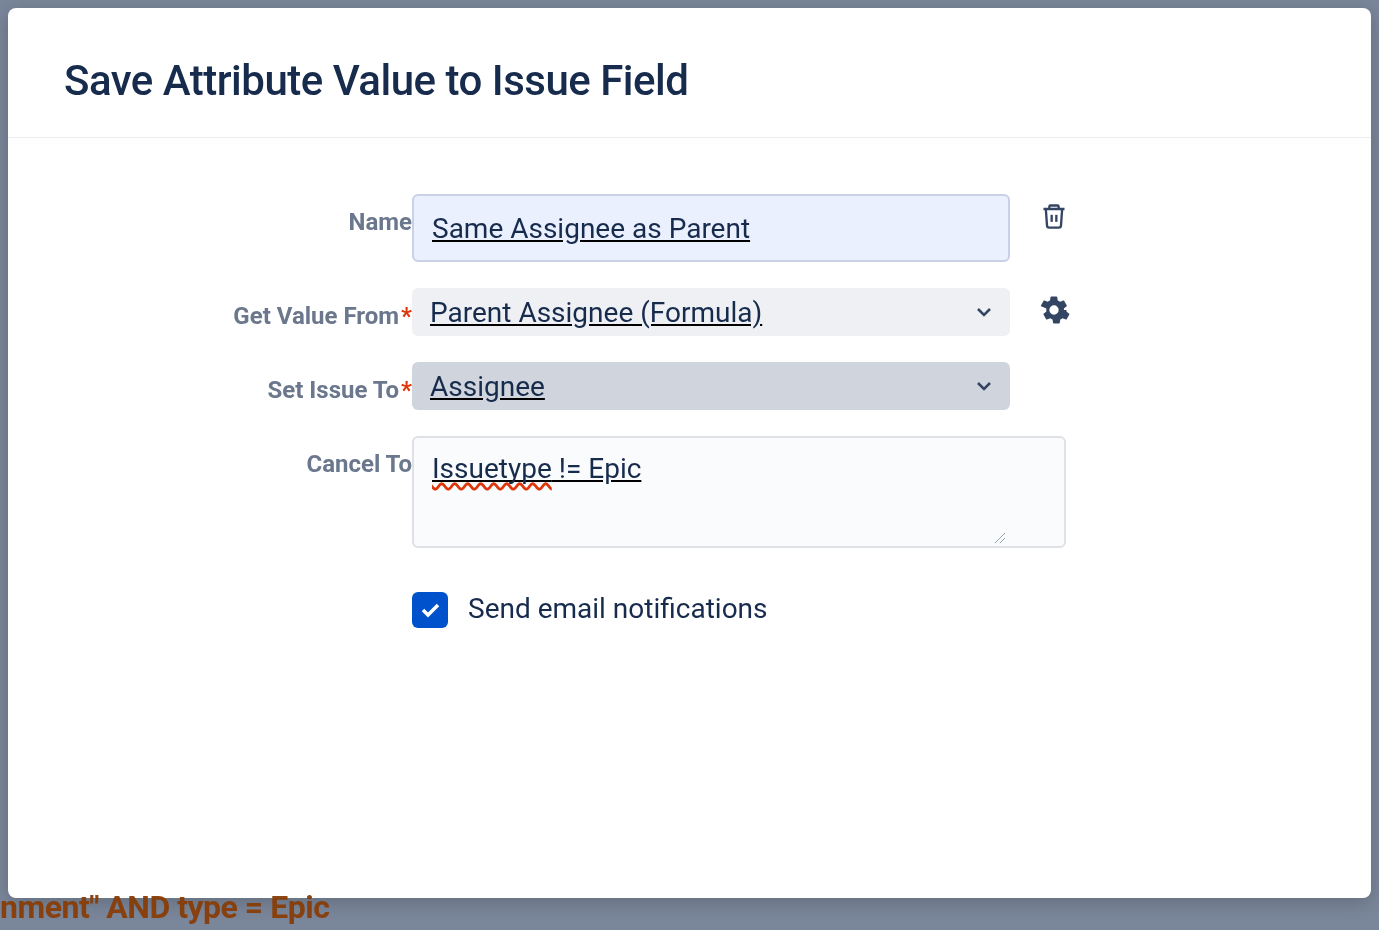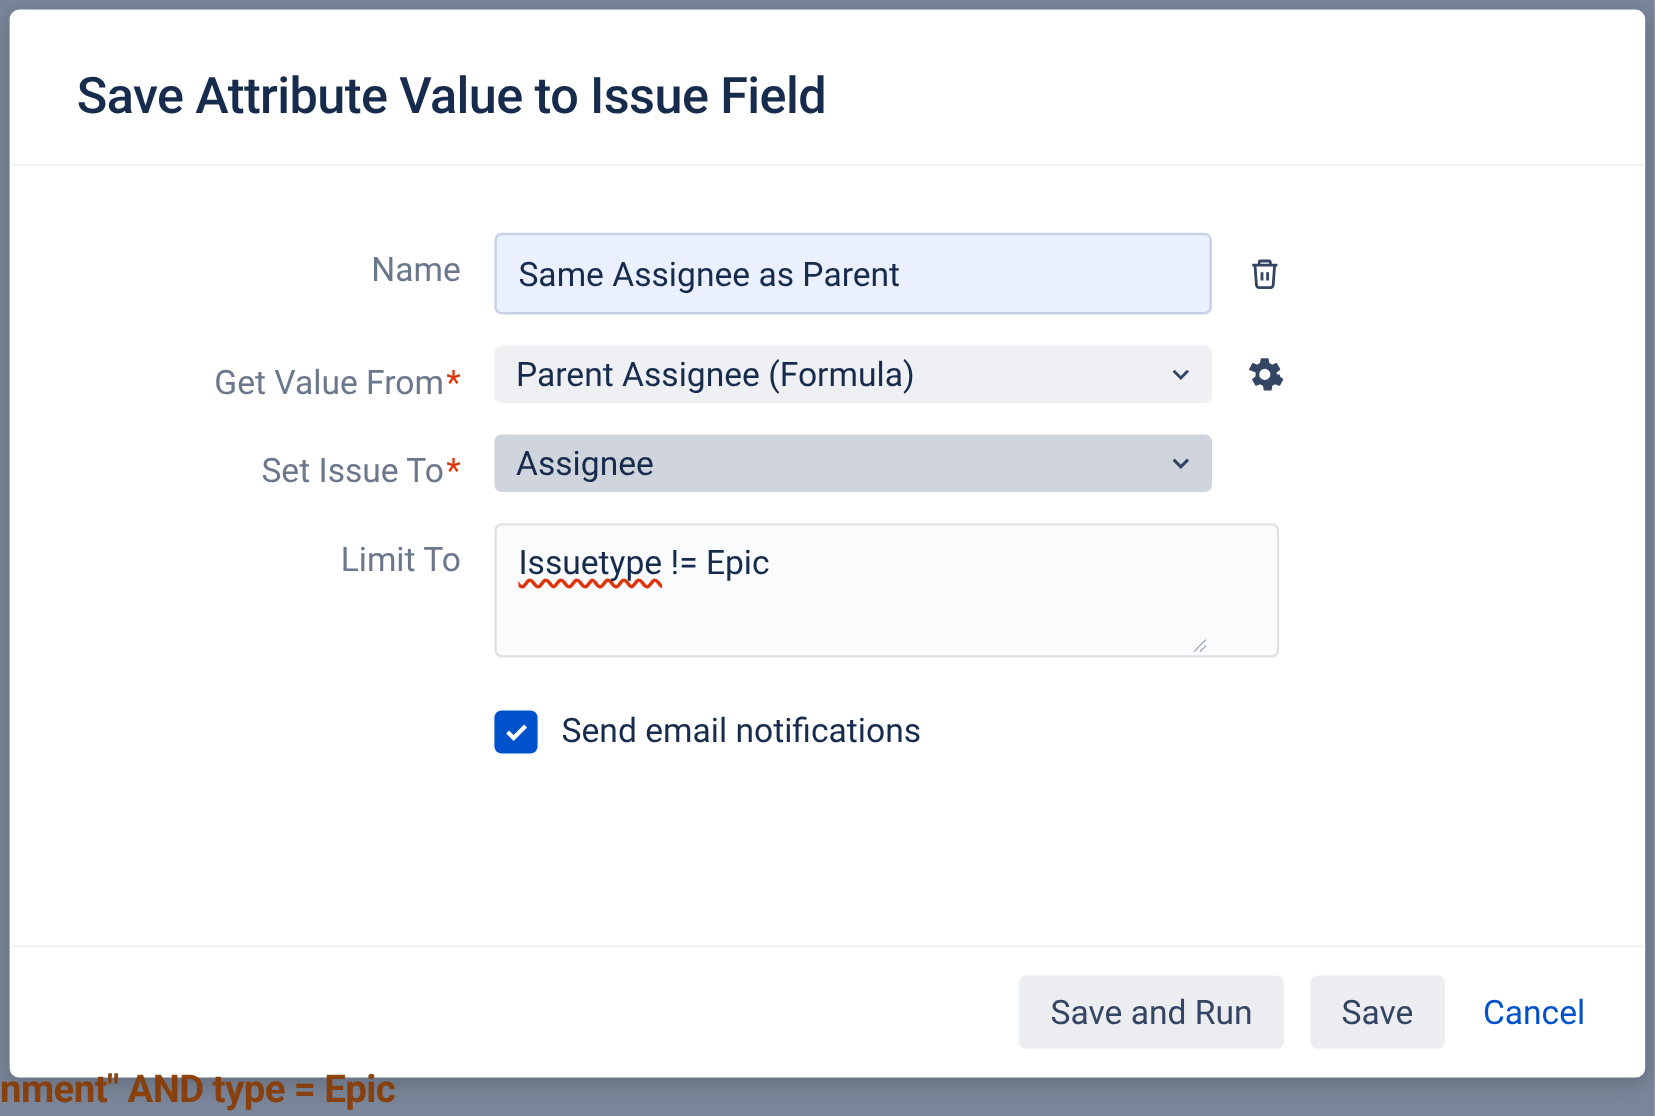--- a/index.html
+++ b/index.html
@@ -38,34 +38,34 @@
       padding: 56px 56px 20px 56px;
     }
     .form-row {
       display: flex;
       align-items: flex-start;
       margin-bottom: 26px;
     }
     .form-label {
       width: 348px;
       text-align: right;
-      padding-right: 28px;
       padding-top: 14px;
-      font-size: 28px;
+      font-size: 24px;
       color: #6b778c;
-      font-weight: 400;
+      font-weight: 700;
     }
     .required-asterisk {
       color: #de350b;
       margin-left: 2px;
     }
     .form-control-wrap {
       display: flex;
-      align-items: center;
+      align-items: flex-start;
       gap: 22px;
+      text-decoration: underline;
     }
     .text-input {
       width: 598px;
       height: 68px;
       border: 2px solid #c9d1e8;
       border-radius: 6px;
       background: #ebf0ff;
       padding: 0 18px;
       font-size: 28px;
       color: #172b4d;
@@ -259,21 +259,21 @@
           <span>Assignee</span>
           <svg class="chevron-down" viewBox="0 0 16 10" fill="none" stroke="#344563" stroke-width="2.5">
             <path d="M2 2l6 6 6-6"></path>
           </svg>
         </div>
       </div>
     </div>
 
     <div class="form-row">
       <div class="form-label">
-        <span>Limit To</span>
+        <span>Cancel To</span>
       </div>
       <div class="form-control-wrap">
         <div class="textarea-wrap">
           <div class="textarea-display"><span class="spellcheck-underline">Issuetype</span><span> != Epic</span></div>
           <svg class="resize-handle" viewBox="0 0 14 14">
             <line x1="3" y1="13" x2="13" y2="3" stroke="#97a0af" stroke-width="1"></line>
             <line x1="8" y1="13" x2="13" y2="8" stroke="#97a0af" stroke-width="1"></line>
           </svg>
         </div>
         <div class="check-badge">
@@ -288,18 +288,13 @@
       <div class="checkbox">
         <svg width="24" height="24" viewBox="0 0 24 24" fill="none" stroke="#fff" stroke-width="3.5">
           <path d="M5 12l5 5L20 7"></path>
         </svg>
       </div>
       <label class="checkbox-label">Send email notifications</label>
     </div>
 
   </div>
 
-  <div class="modal-footer">
-    <button class="btn btn-secondary">Save and Run</button>
-    <button class="btn btn-secondary">Save</button>
-    <button class="btn btn-link">Cancel</button>
-  </div>
 </div>
 
 </body></html>

